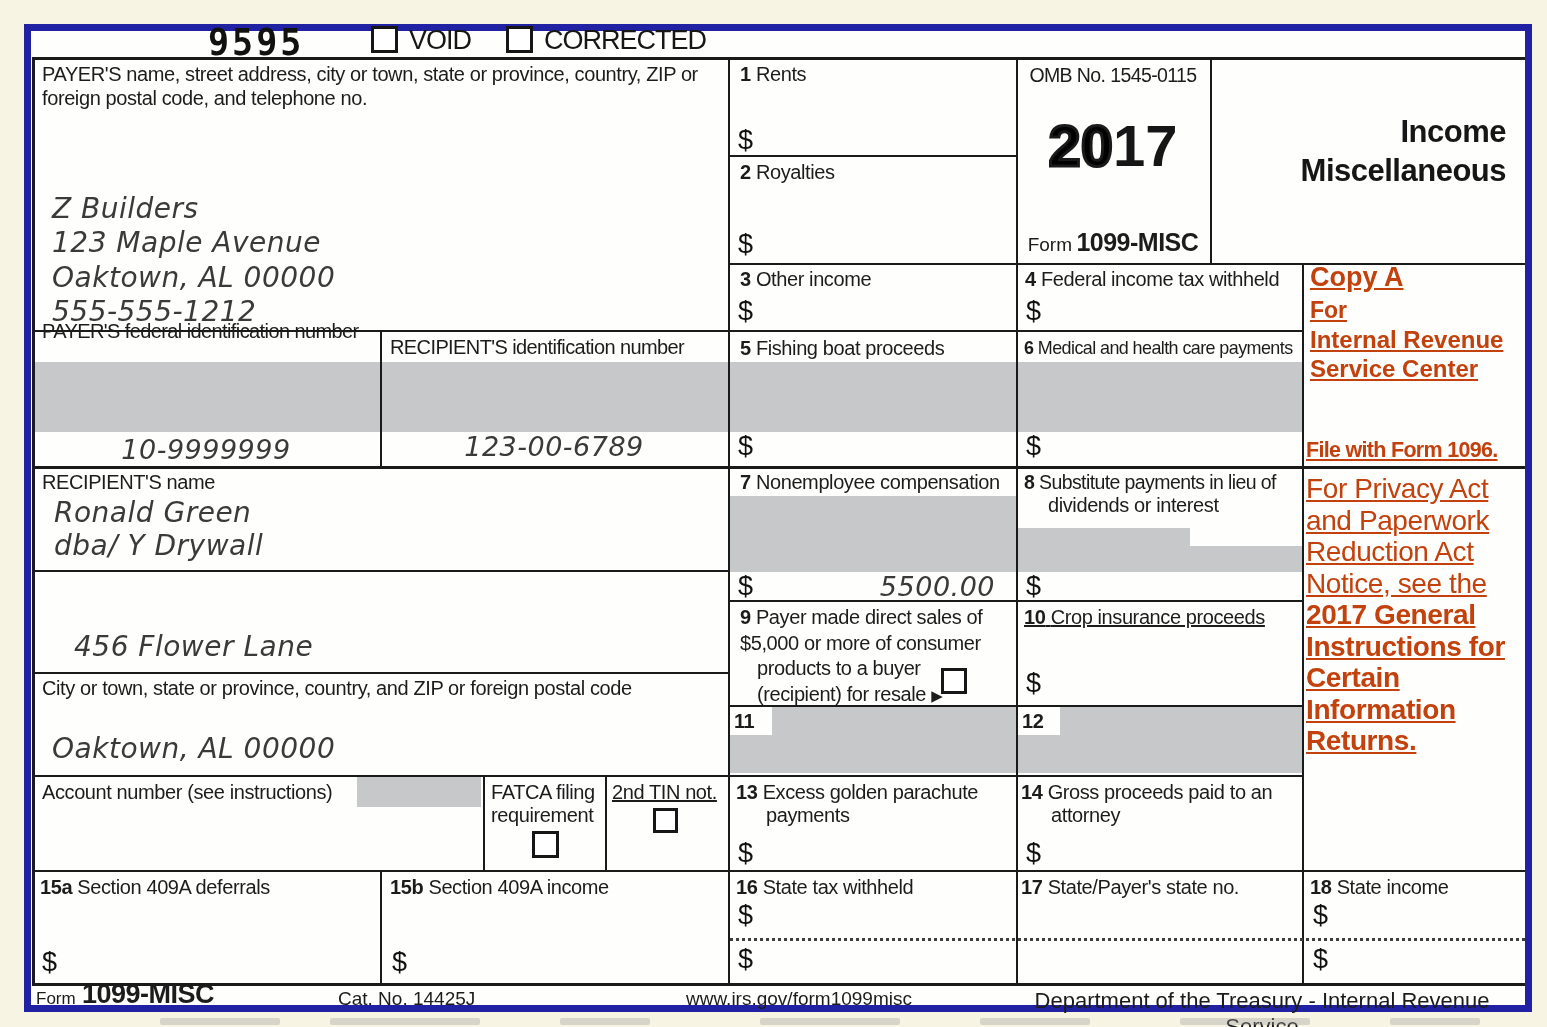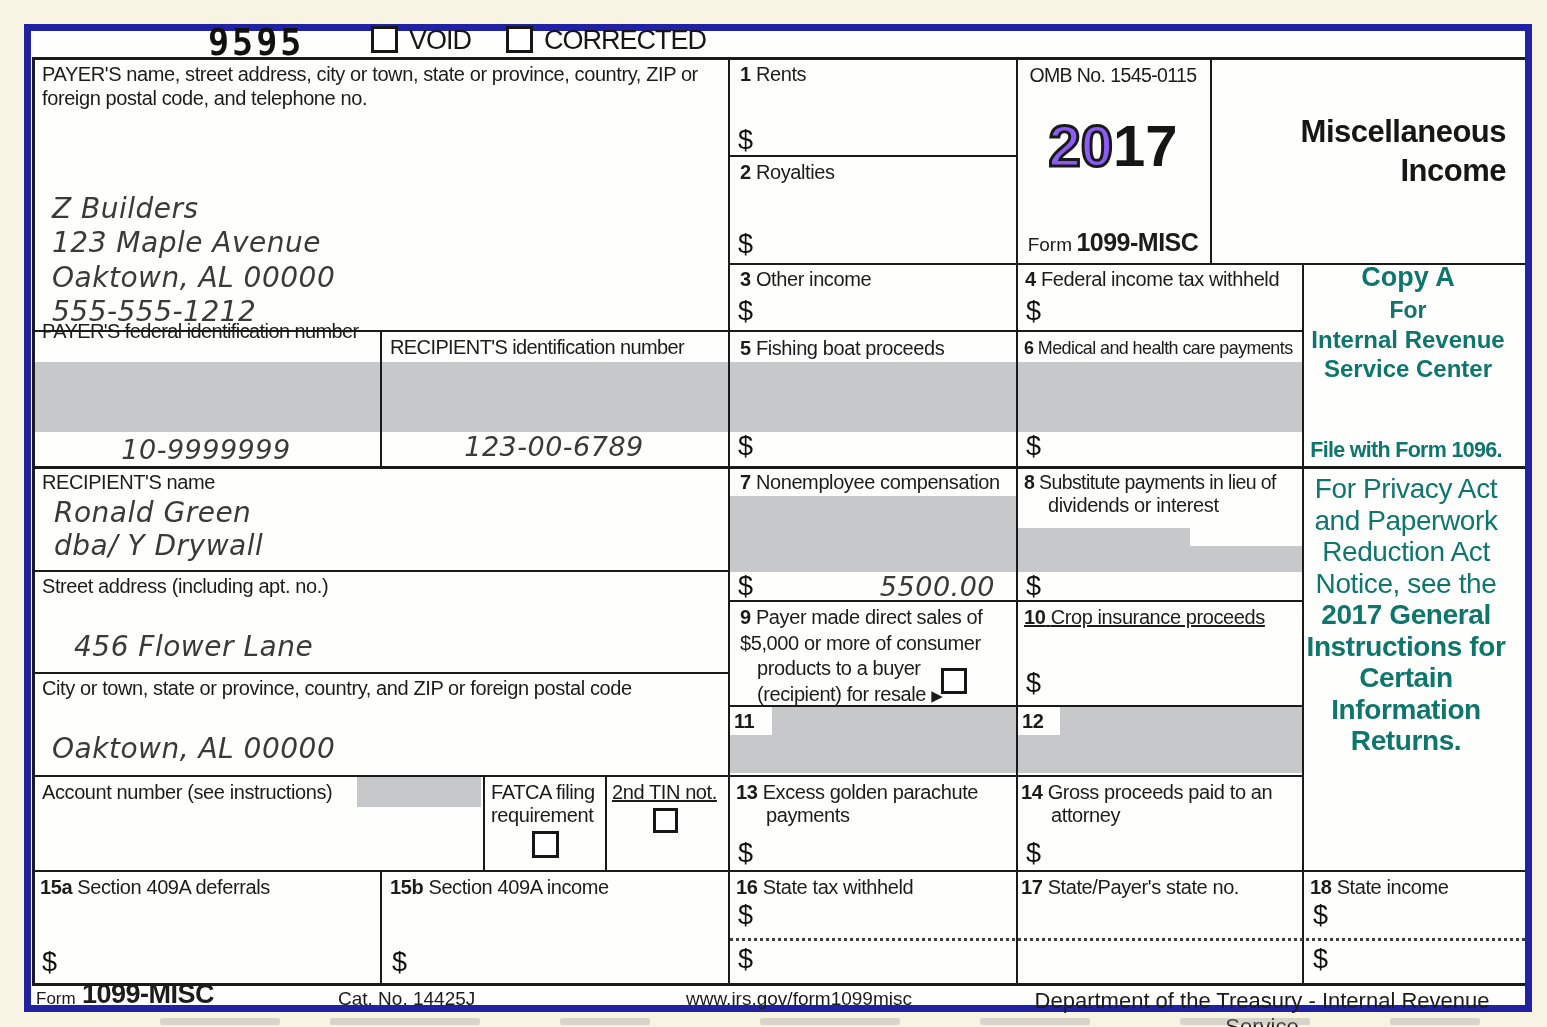--- a/index.html
+++ b/index.html
@@ -16,23 +16,23 @@
   .num{font-weight:700;}
   .dollar{position:absolute;font-size:27px;font-weight:500;color:#111;}
   .hand{position:absolute;font-family:"DejaVu Sans",sans-serif;font-style:italic;
         color:#3a3a3a;font-size:28px;letter-spacing:0.5px;white-space:nowrap;}
   .cb{position:absolute;box-sizing:border-box;border:3px solid #161616;background:#fff;}
   .ocr{position:absolute;font-family:"DejaVu Sans Mono",monospace;font-weight:700;
        font-size:35px;letter-spacing:3px;transform:scaleY(1.08);color:#111;}
   .topword{position:absolute;font-size:27px;font-weight:500;letter-spacing:-1px;color:#161616;}
   .title{position:absolute;text-align:right;font-weight:700;font-size:31px;line-height:39px;
          letter-spacing:-0.5px;color:#161616;}
-  .side{position:absolute;text-align:center;color:#0f766e;}
+  .side{position:absolute;text-align:left;color:#c2410c;text-decoration:underline;}
   .yr{font-size:58px;font-weight:800;font-family:"Liberation Sans",sans-serif;line-height:60px;}
-  .yr-out{color:#8b5cf6;-webkit-text-stroke:3px #1a1a1a;}
+  .yr-out{color:#000000;-webkit-text-stroke:3px #1a1a1a;}
   .yr-solid{color:#161616;}
   .smudge{position:absolute;height:7px;background:#9a9a9a;opacity:0.35;border-radius:2px;}
   .ctr{text-align:center;}
 </style>
 </head>
 <body>
 
 <div class="page">
 
   <div class="frame"></div>
@@ -82,40 +82,39 @@
   <div class="hand" style="left:52px;top:295px;">555-555-1212</div>
 
   <div class="lbl" style="left:42px;top:319px;letter-spacing:-0.6px;">PAYER'S federal identification number</div>
   <div class="lbl" style="left:390px;top:335px;letter-spacing:-0.6px;">RECIPIENT'S identification number</div>
   <div class="hand ctr" style="left:32px;top:434px;width:348px;font-size:27px;">10-9999999</div>
   <div class="hand ctr" style="left:380px;top:431px;width:348px;font-size:27px;">123-00-6789</div>
 
   <div class="lbl" style="left:42px;top:470px;">RECIPIENT'S name</div>
   <div class="hand" style="left:54px;top:496px;">Ronald Green</div>
   <div class="hand" style="left:54px;top:529px;">dba/ Y Drywall</div>
-  <div class="lbl" style="left:42px;top:574px;">Street address (including apt. no.)</div>
   <div class="hand" style="left:58px;top:630px;margin-left:16px;">456 Flower Lane</div>
   <div class="lbl" style="left:42px;top:676px;">City or town, state or province, country, and ZIP or foreign postal code</div>
   <div class="hand" style="left:52px;top:732px;">Oaktown, AL 00000</div>
 
   <div class="lbl" style="left:740px;top:62px;"><span class="num">1</span> <span>Rents</span></div>
   <div class="dollar" style="left:738px;top:125px;">$</div>
   <div class="lbl" style="left:740px;top:160px;"><span class="num">2</span> <span>Royalties</span></div>
   <div class="dollar" style="left:738px;top:229px;">$</div>
   <div class="lbl" style="left:740px;top:267px;"><span class="num">3</span> <span>Other income</span></div>
   <div class="dollar" style="left:738px;top:296px;">$</div>
   <div class="lbl" style="left:1025px;top:267px;white-space:nowrap;"><span class="num">4</span> <span>Federal income tax withheld</span></div>
   <div class="dollar" style="left:1026px;top:296px;">$</div>
 
   <div class="lbl ctr" style="left:1016px;top:63px;width:194px;font-size:19.5px;letter-spacing:-0.6px;">OMB No. 1545-0115</div>
   <div class="abs yr ctr" style="left:1016px;top:116px;width:194px;"><span class="yr-out">20</span><span class="yr-solid">17</span></div>
   <div class="abs ctr" style="left:1016px;top:228px;width:194px;white-space:nowrap;"><span style="font-size:19px;">Form</span> <span style="font-size:25px;font-weight:700;letter-spacing:-0.5px;">1099-MISC</span></div>
   <div class="title" style="left:1230px;top:112px;width:276px;">
+    <div>Income</div>
     <div>Miscellaneous</div>
-    <div>Income</div>
   </div>
 
   <div class="lbl" style="left:740px;top:336px;"><span class="num">5</span> <span>Fishing boat proceeds</span></div>
   <div class="dollar" style="left:738px;top:431px;">$</div>
   <div class="lbl" style="left:1024px;top:336px;white-space:nowrap;font-size:18.5px;letter-spacing:-0.6px;transform:scaleX(0.97);transform-origin:left;"><span class="num">6</span> <span>Medical and health care payments</span></div>
   <div class="dollar" style="left:1026px;top:431px;">$</div>
   <div class="lbl" style="left:740px;top:470px;"><span class="num">7</span> <span>Nonemployee compensation</span></div>
   <div class="dollar" style="left:738px;top:571px;">$</div>
   <div class="hand" style="left:830px;top:571px;width:165px;text-align:right;font-size:27px;">5500.00</div>
   <div class="lbl" style="left:1024px;top:470px;white-space:nowrap;font-size:19.5px;letter-spacing:-0.6px;"><span class="num">8</span> <span>Substitute payments in lieu of</span></div>

